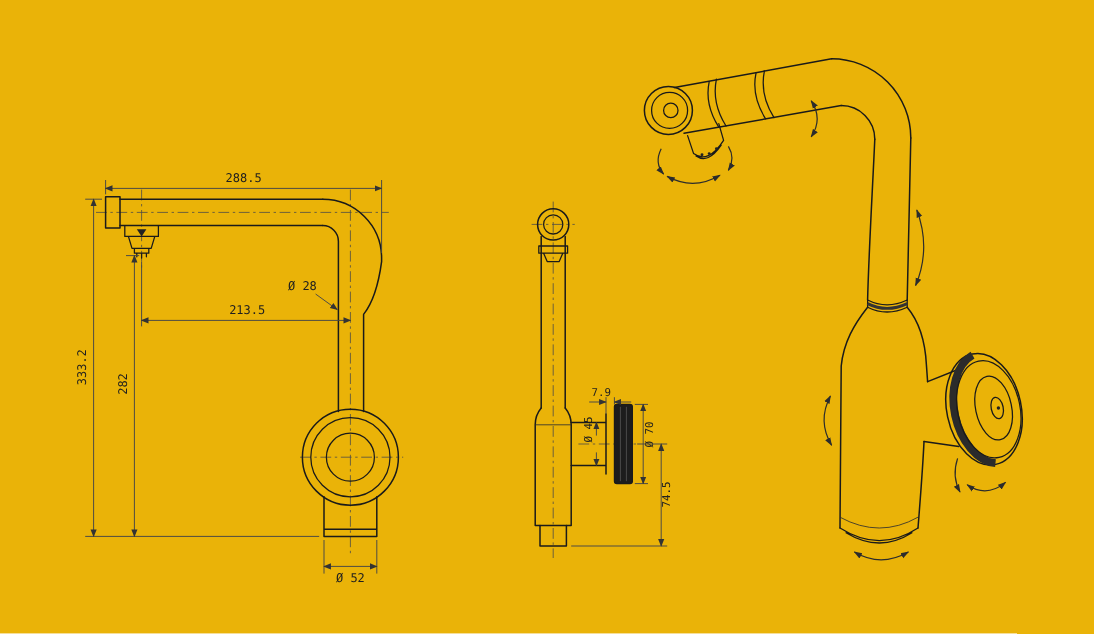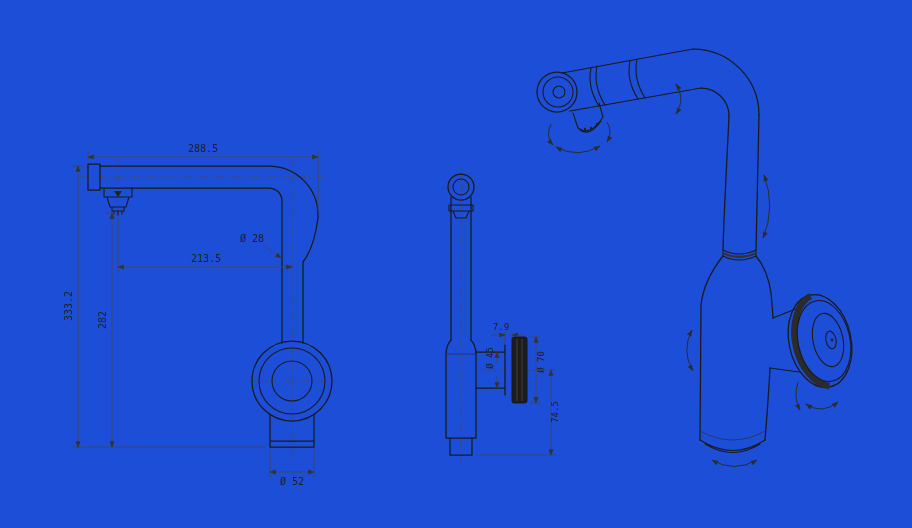--- a/index.html
+++ b/index.html
@@ -1,16 +1,16 @@
 <!DOCTYPE html>
 <html><head>
 <meta charset="utf-8">
 <style>
   html,body{margin:0;padding:0;background:#fff;}
-  .stage{position:relative;width:912px;height:528px;background:#1d4ed8;overflow:hidden;
+  .stage{position:relative;width:912px;height:528px;background:#eab308;overflow:hidden;
          font-family:"DejaVu Sans Mono","Liberation Mono",monospace;}
   svg{position:absolute;top:0;left:0;}
   .obj{fill:none;stroke:#1a1a1a;stroke-width:1.25;stroke-linecap:round;stroke-linejoin:round;}
   .obj2{fill:none;stroke:#1a1a1a;stroke-width:1.05;stroke-linecap:round;stroke-linejoin:round;}
   .thin{fill:none;stroke:#2e2e2e;stroke-width:.7;}
   .dim{fill:none;stroke:#474747;stroke-width:.8;}
   .cl{fill:none;stroke:#4a4a4a;stroke-width:.65;stroke-dasharray:9 3 2 3;}
   .arrowline{fill:none;stroke:#2c2c2c;stroke-width:1;}
   .dimtext{font-size:10px;fill:#1f1f1f;}
   .dimtext-s{font-size:9px;fill:#1f1f1f;}

